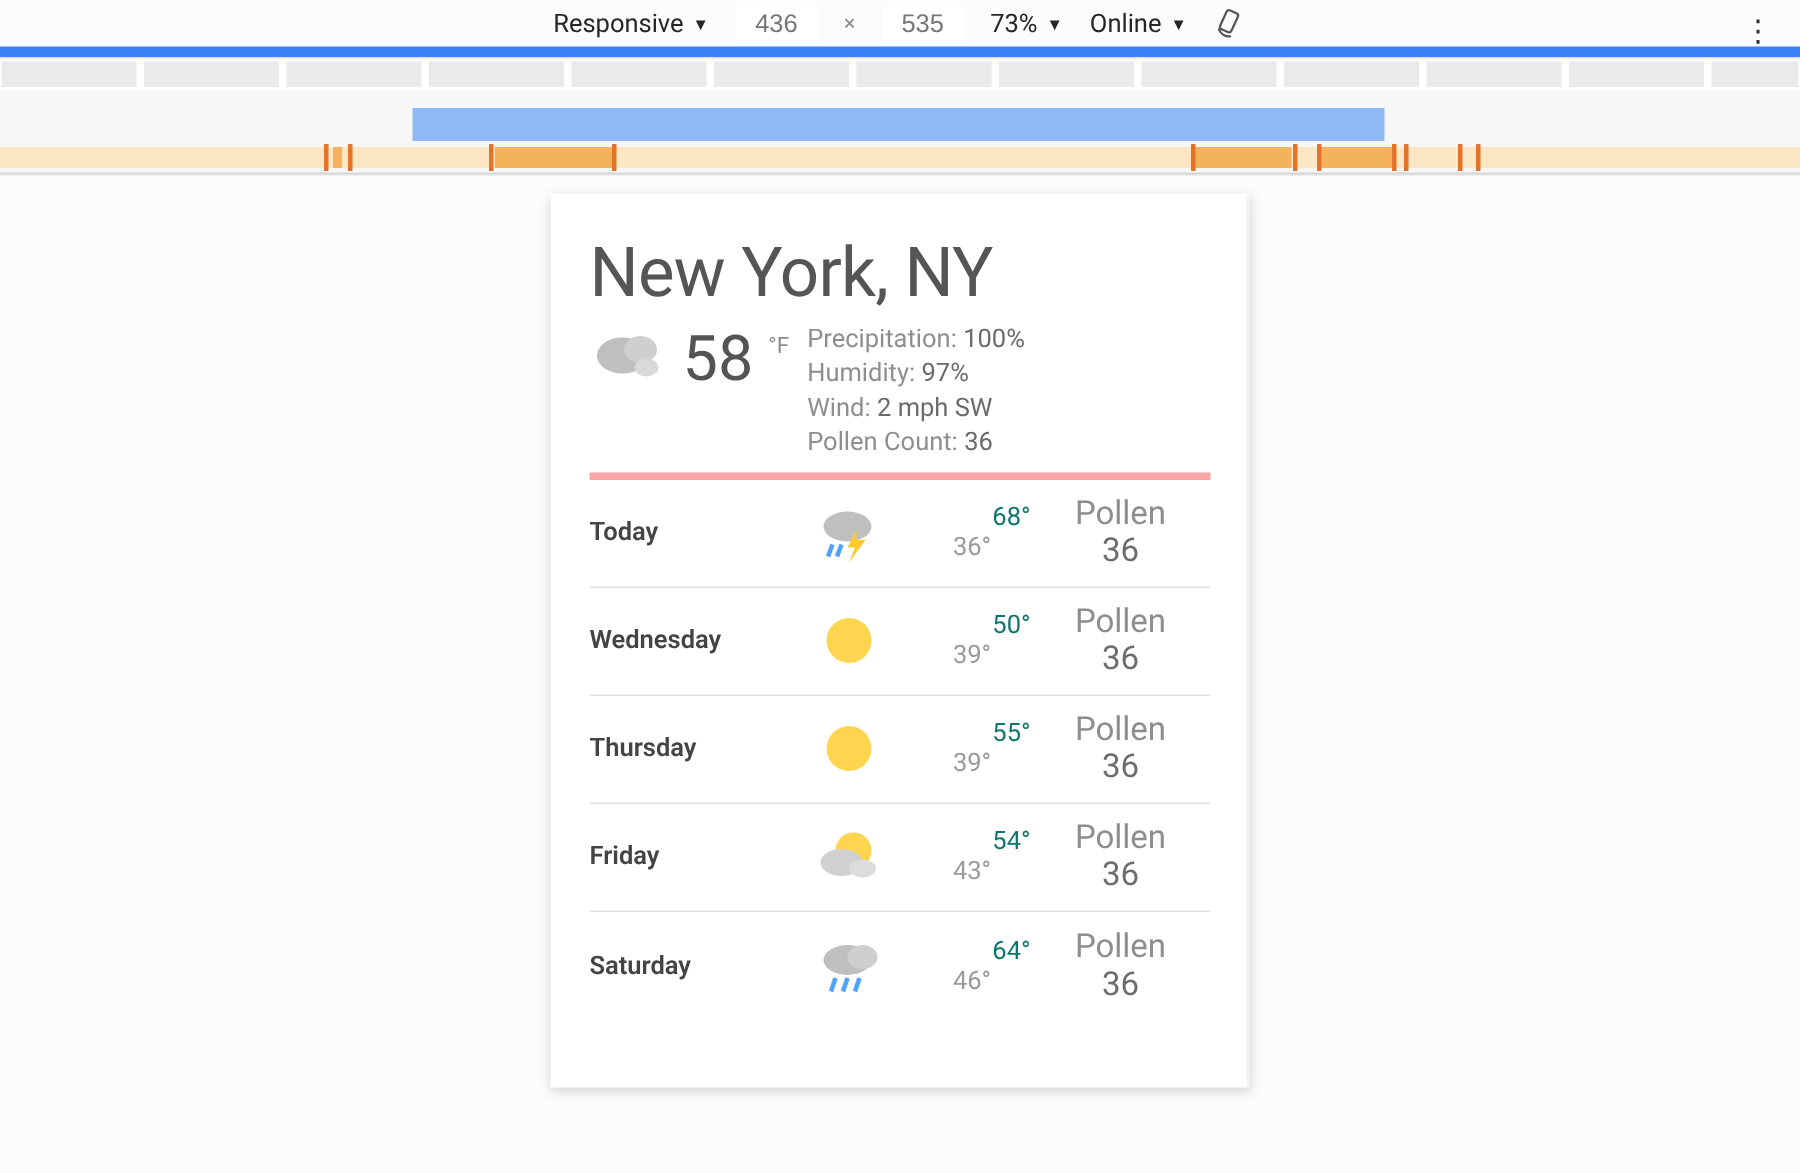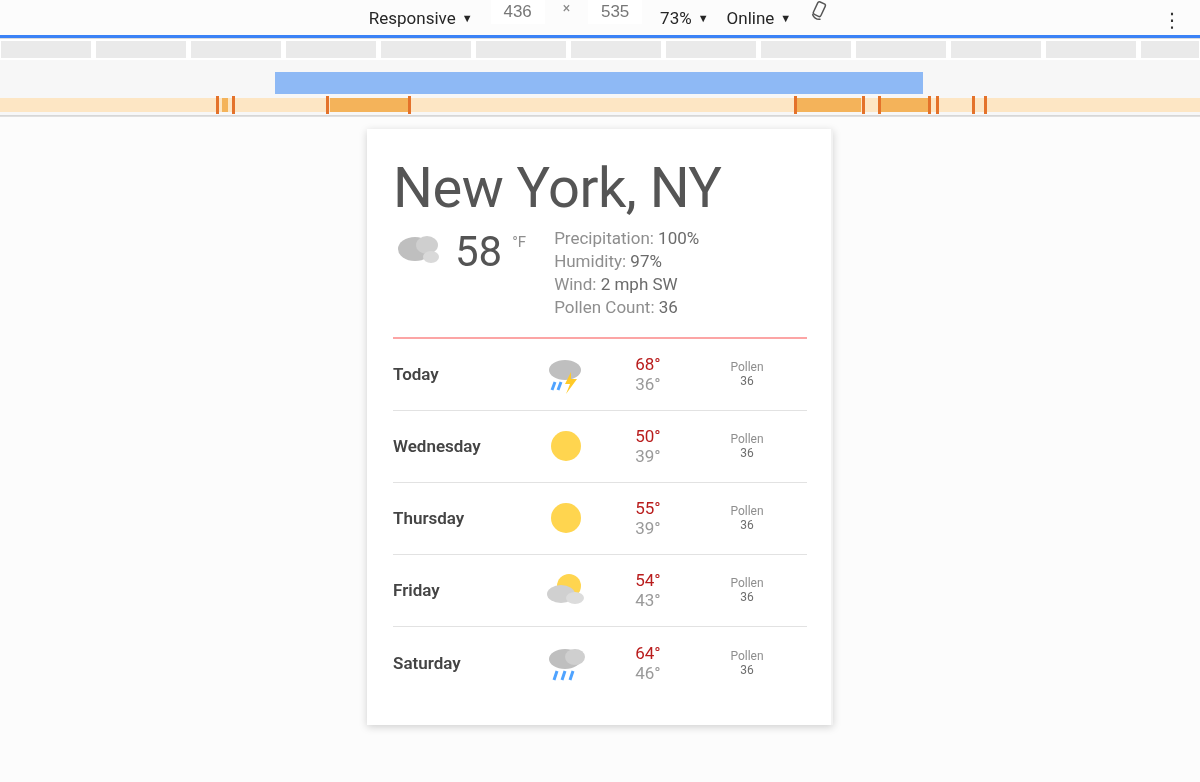--- a/index.html
+++ b/index.html
@@ -1,21 +1,21 @@
 <!DOCTYPE html>
 <html><head>
 <meta charset="utf-8">
 <style>
   * { box-sizing: border-box; margin: 0; padding: 0; }
   html, body { width: 1200px; height: 782px; font-family: "Segoe UI", Roboto, Arial, sans-serif; background:#fcfcfc; color:#333; overflow:hidden; }
 
   
   .devtools-bar {
-    height:38px; display:flex; gap:18px; padding:0 12px;
-    background:#fcfcfc; border-bottom:3px solid #3b82f6;
+    height:38px; display:flex; align-items:center; gap:18px; padding:0 12px;
+    background:#fcfcfc; border-bottom:7px solid #3b82f6;
     justify-content:center; font-size:17px; color:#262626; position:relative;
   }
   .devtools-bar .dd { display:flex; align-items:center; gap:6px; cursor:pointer; }
   .devtools-bar .tri { font-size:11px; transform:translateY(1px); }
   .devtools-bar .dim-input {
     width:54px; height:24px; background:#fff; border:none; text-align:center;
     font-size:17px; color:#777; padding:2px 0; outline:none;
   }
   .devtools-bar .dim-sep { color:#888; font-size:14px; }
   .devtools-bar .rotate-icon { width:22px; height:22px; display:flex; align-items:center; justify-content:center; }
@@ -40,37 +40,37 @@
   .phone-frame {
     width:466px; height:596px; background:#fff; position:relative;
     box-shadow:0 2px 8px rgba(0,0,0,.18); overflow:hidden;
   }
   .phone-frame::after{
     content:""; position:absolute; right:0; top:0; bottom:0; width:2px; background:rgba(0,0,0,.05);
   }
 
   
   .card { padding:26px 26px 0 26px; }
-  .card h1 { font-size:56px; font-weight:400; color:#555; letter-spacing:-.5px; }
+  .card h1 { font-size:46px; font-weight:400; color:#555; letter-spacing:-.5px; }
   .sub { font-size:17px; color:#777; margin-top:8px; line-height:1.3; }
-  .row-current { display:flex; gap:28px; margin-top:6px; }
+  .row-current { display:flex; gap:12px; margin-top:6px; }
   .temp-block { display:flex; align-items:flex-start; gap:10px; }
   .temp-val { font-size:42px; color:#545454; font-weight:400; }
   .temp-unit { font-size:15px; color:#8e8e8e; margin-top:6px; }
   .details { font-size:17px; color:#8e8e8e; line-height:1.35; }
   .details span.k { color:#8e8e8e; } .details span.v { color:#6b6b6b; }
 
-  .forecast { margin-top:18px; border-top:2px solid #fca5a5; }
+  .forecast { margin-top:8px; border-top:5px solid #fca5a5; }
   .f-row { display:flex; align-items:center; height:72px; border-bottom:1px solid #e2e2e2; }
   .f-row:last-child{border-bottom:none;}
   .f-day { width:130px; font-size:17px; color:#444; font-weight:600; }
   .f-icon { width:86px; display:flex; justify-content:center; }
   .f-temps { width:78px; text-align:center; font-size:17px; }
-  .f-hi { color:#b91c1c; } .f-lo { color:#9a9a9a; }
-  .f-pollen { flex:1; text-align:center; font-size:12px; color:#8e8e8e; }
+  .f-hi { color:#0f766e;text-align:right; } .f-lo { color:#9a9a9a; }
+  .f-pollen { flex:1; text-align:center; font-size:22px; color:#8e8e8e; }
   .f-pollen .pv { color:#6d6d6d; }
 
   
   svg { display:block; }
 </style>
 </head>
 <body>
 
 <div class="devtools-bar">
   <div class="dd">

